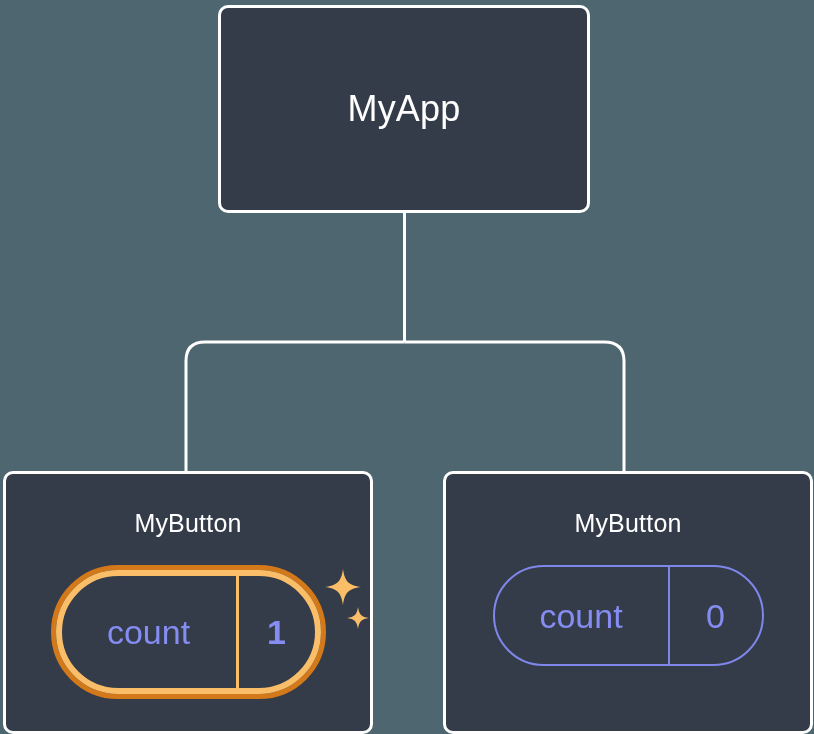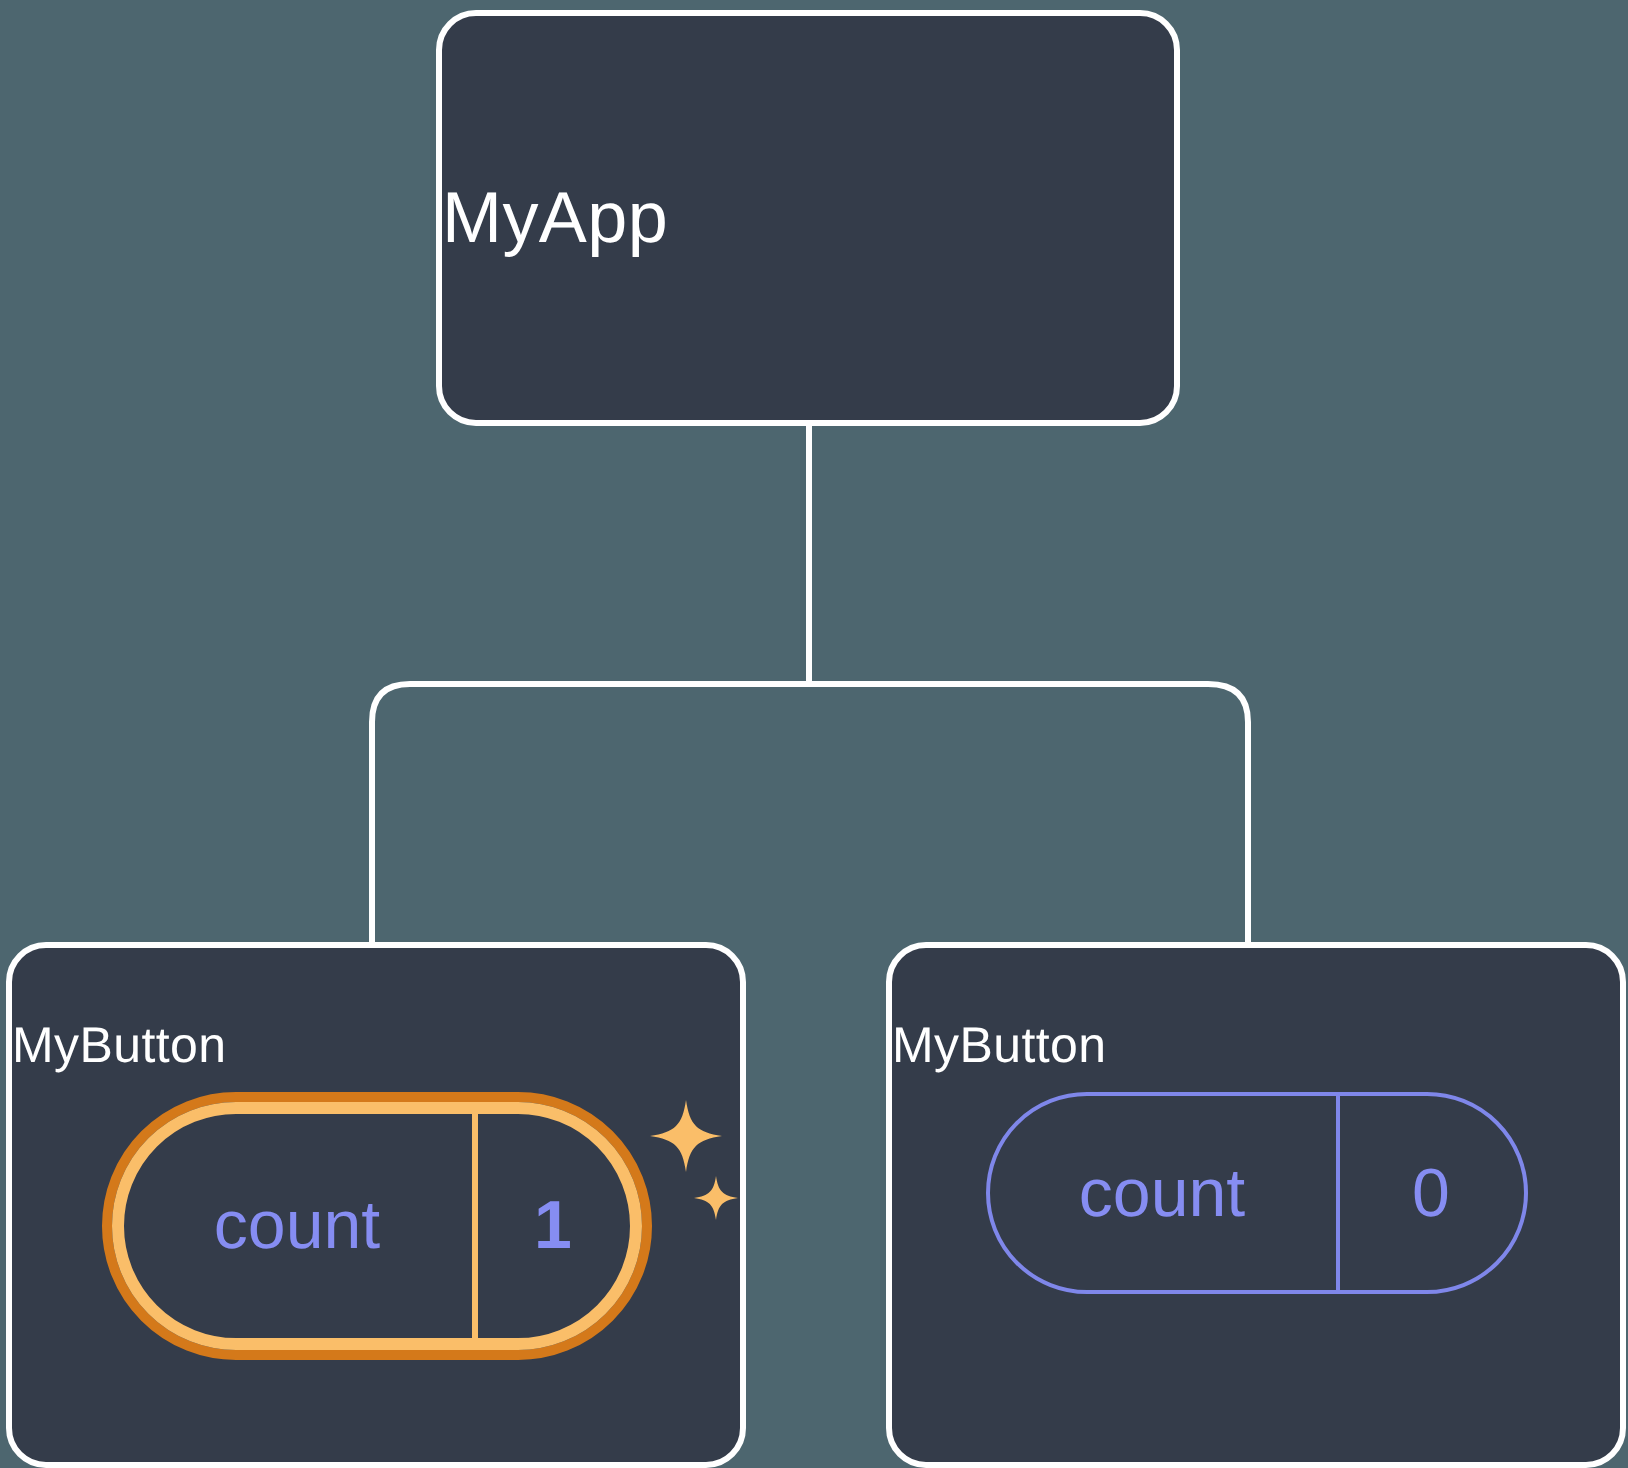--- a/index.html
+++ b/index.html
@@ -30,24 +30,24 @@
     height: 734px;
     pointer-events: none;
   }
 
   
   .node {
     position: absolute;
     box-sizing: border-box;
     background: #343c4a;
     border: 3px solid #ffffff;
-    border-radius: 20px;
+    border-radius: 10px;
     display: flex;
     flex-direction: column;
-    align-items: flex-start;
+    align-items: center;
   }
   .node-root {
     left: 218px;
     top: 5px;
     width: 372px;
     height: 208px;
     justify-content: center;
   }
   .node-child-left {
     left: 3px;
@@ -72,21 +72,21 @@
     line-height: 1;
     white-space: nowrap;
   }
   .node-root .node-title {
     font-size: 36px;
   }
 
   
   .pill-area {
     position: relative;
-    margin-top: 10px;
+    margin-top: 29px;
     display: flex;
     align-items: center;
     justify-content: center;
     width: 100%;
   }
 
   
   .pill {
     position: relative;
     box-sizing: border-box;

